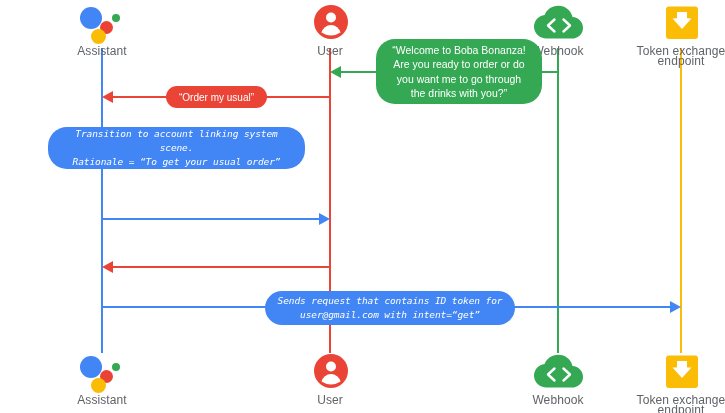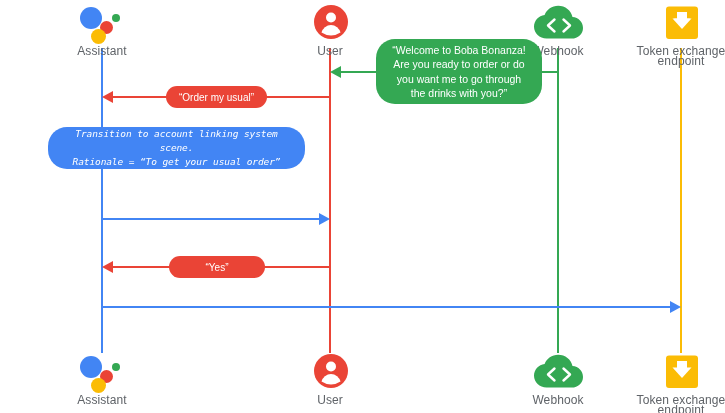--- a/index.html
+++ b/index.html
@@ -178,24 +178,25 @@
   <div class="bubble red label" style="left:166px; top:86px; width:101px; height:22px;">“Order my usual”</div>
 
   <div class="bubble blue mono" style="left:2px; top:127px; width:257px; height:42px;margin-left:46px;">Transition to account linking system scene.
 Rationale = “To get your usual order”</div>
 
   <div class="arrow-line" style="left:102px; top:218px; width:222px; background:#4285F4;"></div>
   <div class="arrow-head right" style="left:319px; top:213px; color:#4285F4;"></div>
 
   <div class="arrow-line" style="left:108px; top:266px; width:222px; background:#EA4436;"></div>
   <div class="arrow-head left" style="left:102px; top:261px; color:#EA4436;"></div>
-  <div class="bubble red label" style="left:169px; top:256px; width:96px; height:22px;">“Yes”</div>
 
   <div class="arrow-line" style="left:102px; top:306px; width:572px; background:#4285F4;"></div>
   <div class="arrow-head right" style="left:670px; top:301px; color:#4285F4;"></div>
+  <div class="bubble blue mono" style="left:265px; top:291px; width:250px; height:34px;">Sends request that contains ID token for
+user@gmail.com with intent=“get”</div>
 
   <div class="actor" style="left:47px; top:352px;">
     <div class="actor-icon">
       <div class="assistant-logo">
         <span class="dot dot-blue"></span>
         <span class="dot dot-red"></span>
         <span class="dot dot-yellow"></span>
         <span class="dot dot-green"></span>
       </div>
     </div>

